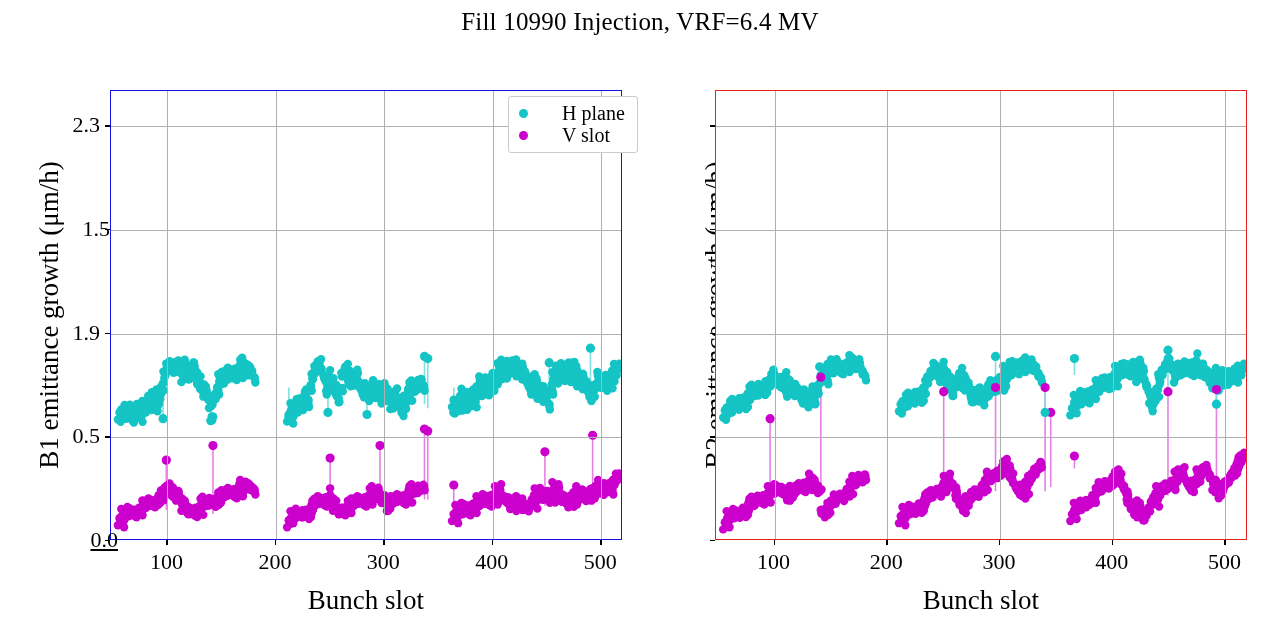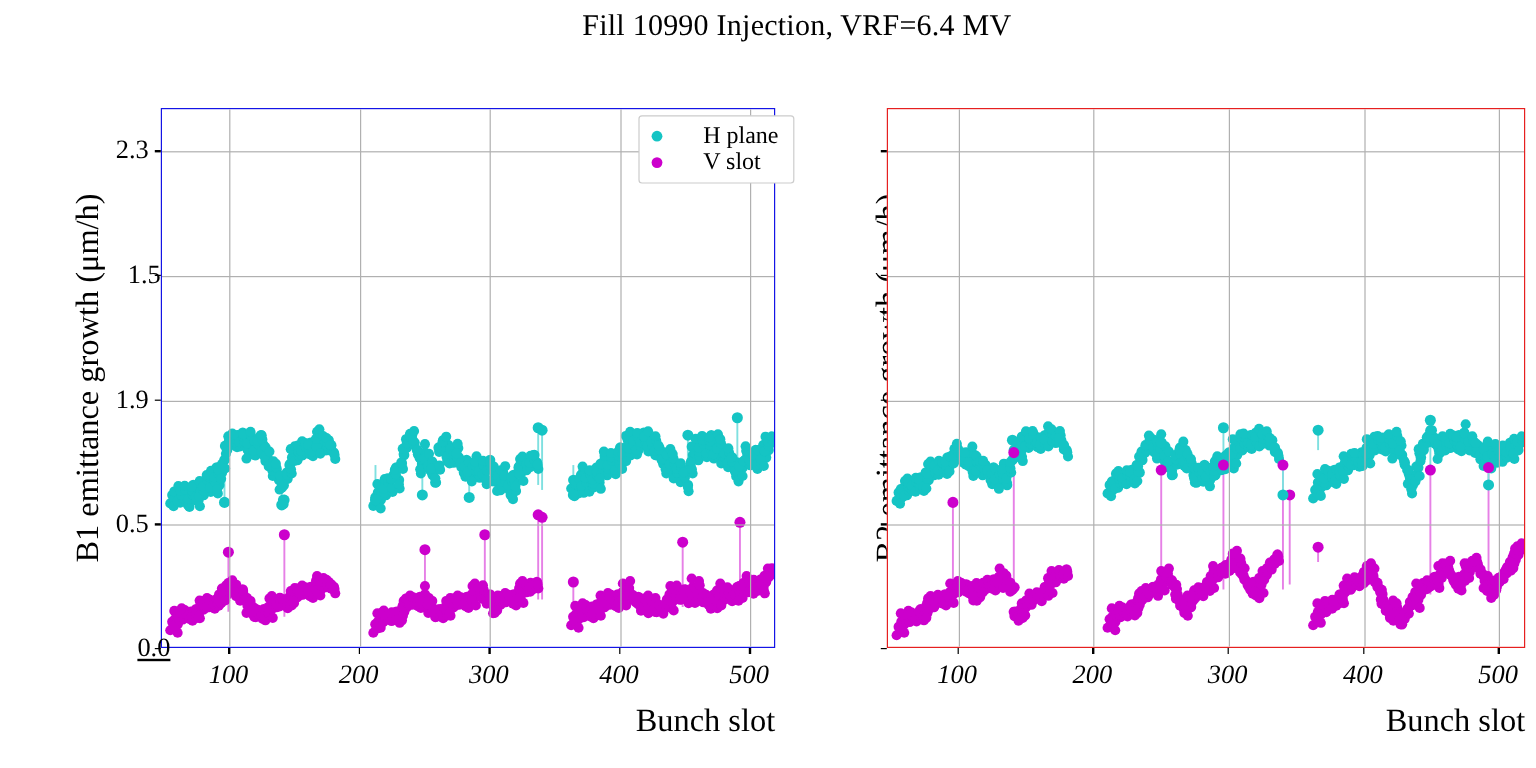--- a/index.html
+++ b/index.html
@@ -2,21 +2,21 @@
 <html><head>
 <meta charset="utf-8">
 <style>
   html, body {
     margin: 0; padding: 0;
     width: 1280px; height: 640px;
     background: #ffffff;
     font-family: "Liberation Serif", "DejaVu Serif", serif;
     overflow: hidden;
   }
-  #root { position: relative; width: 1245px; height: 640px; margin-left: 24px; }
+  #root { position: relative; width: 1245px; height: 640px; }
 
   .fig-title {
     position: absolute;
     top: 8px; left: 0; width: 1280px;
     text-align: center;
     font-size: 25px;
     color: #000;
     letter-spacing: .2px;
   }
 
@@ -41,27 +41,27 @@
   .tick.y { width: 5px; height: 1.4px; }
   .tick.x { width: 1.4px; height: 5px; }
 
   .ticklabel {
     position: absolute;
     font-size: 22px;
     color: #000;
     white-space: nowrap;
   }
   .ticklabel.y { text-align: right; transform: translateY(-50%); }
-  .ticklabel.x { text-align: center; transform: translateX(-50%); font-style: italic; }
+  .ticklabel.x { text-align: center; transform: translateX(-50%); }
 
   .axis-label-x {
     position: absolute;
     font-size: 27px;
     color: #000;
-    text-align: right;
+    text-align: center;
     white-space: nowrap;
   }
   .axis-label-y {
     position: absolute;
     font-size: 27px;
     color: #000;
     white-space: nowrap;
     transform-origin: 0 0;
     transform: rotate(-90deg);
   }

